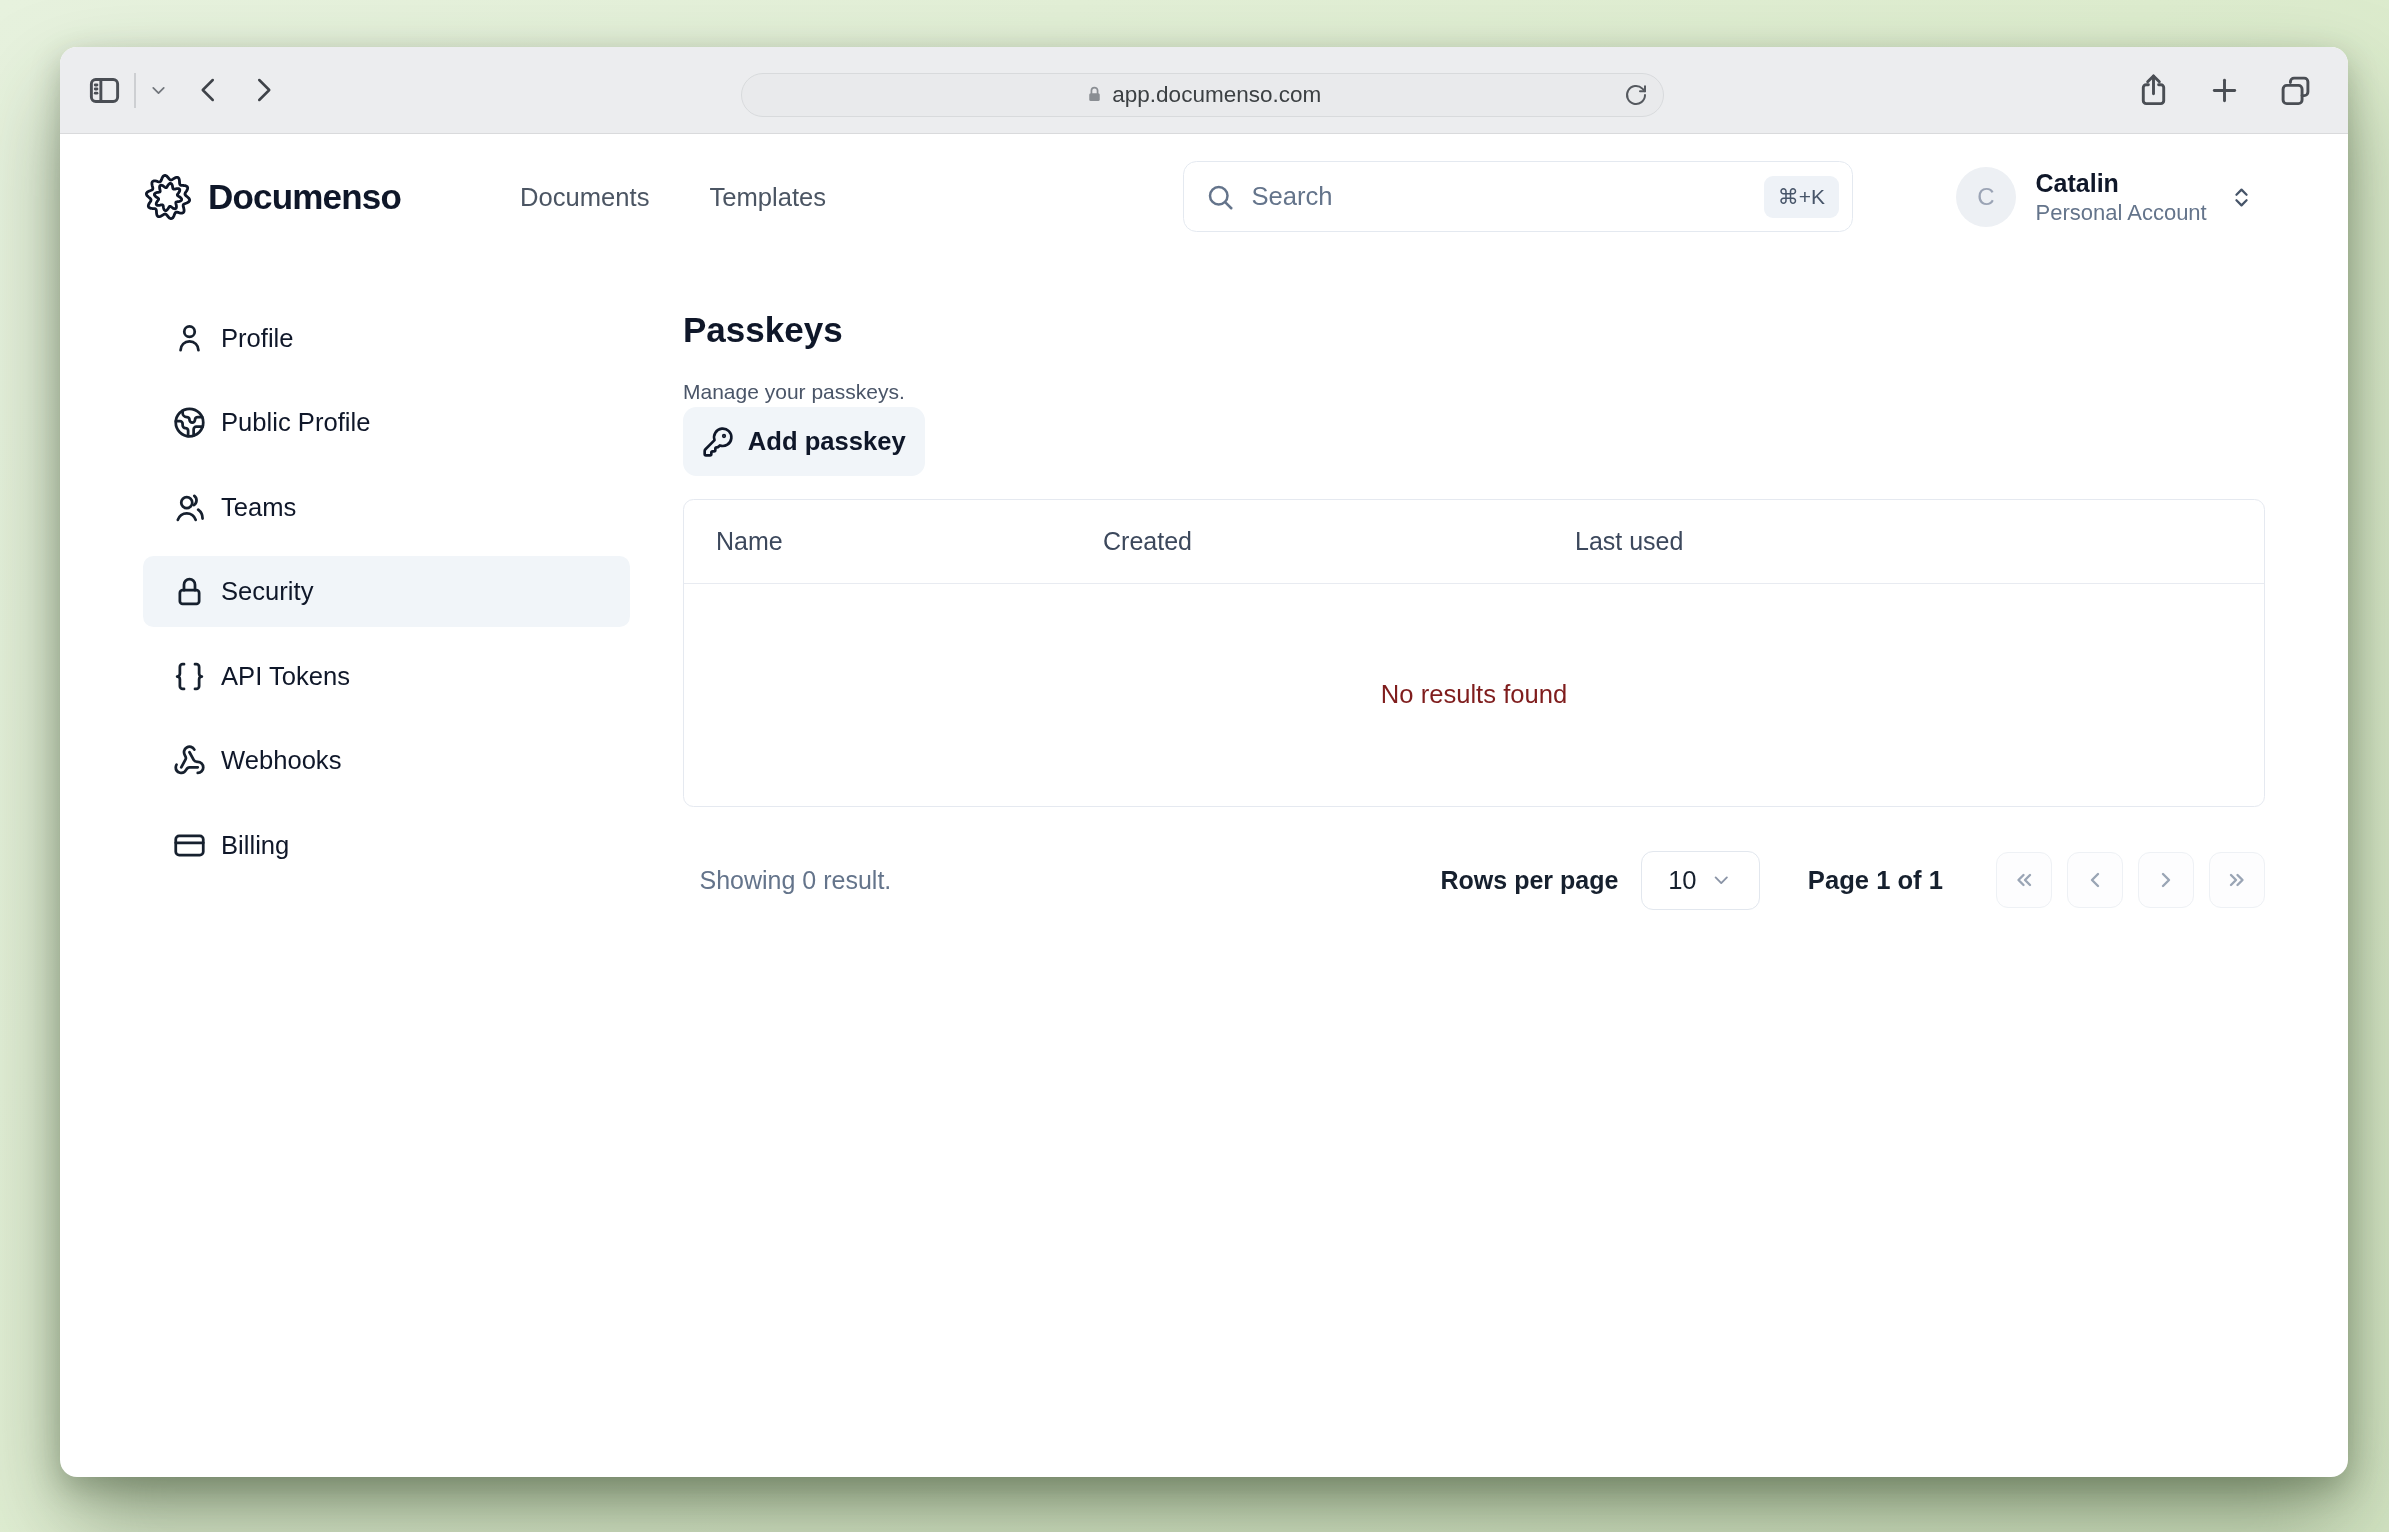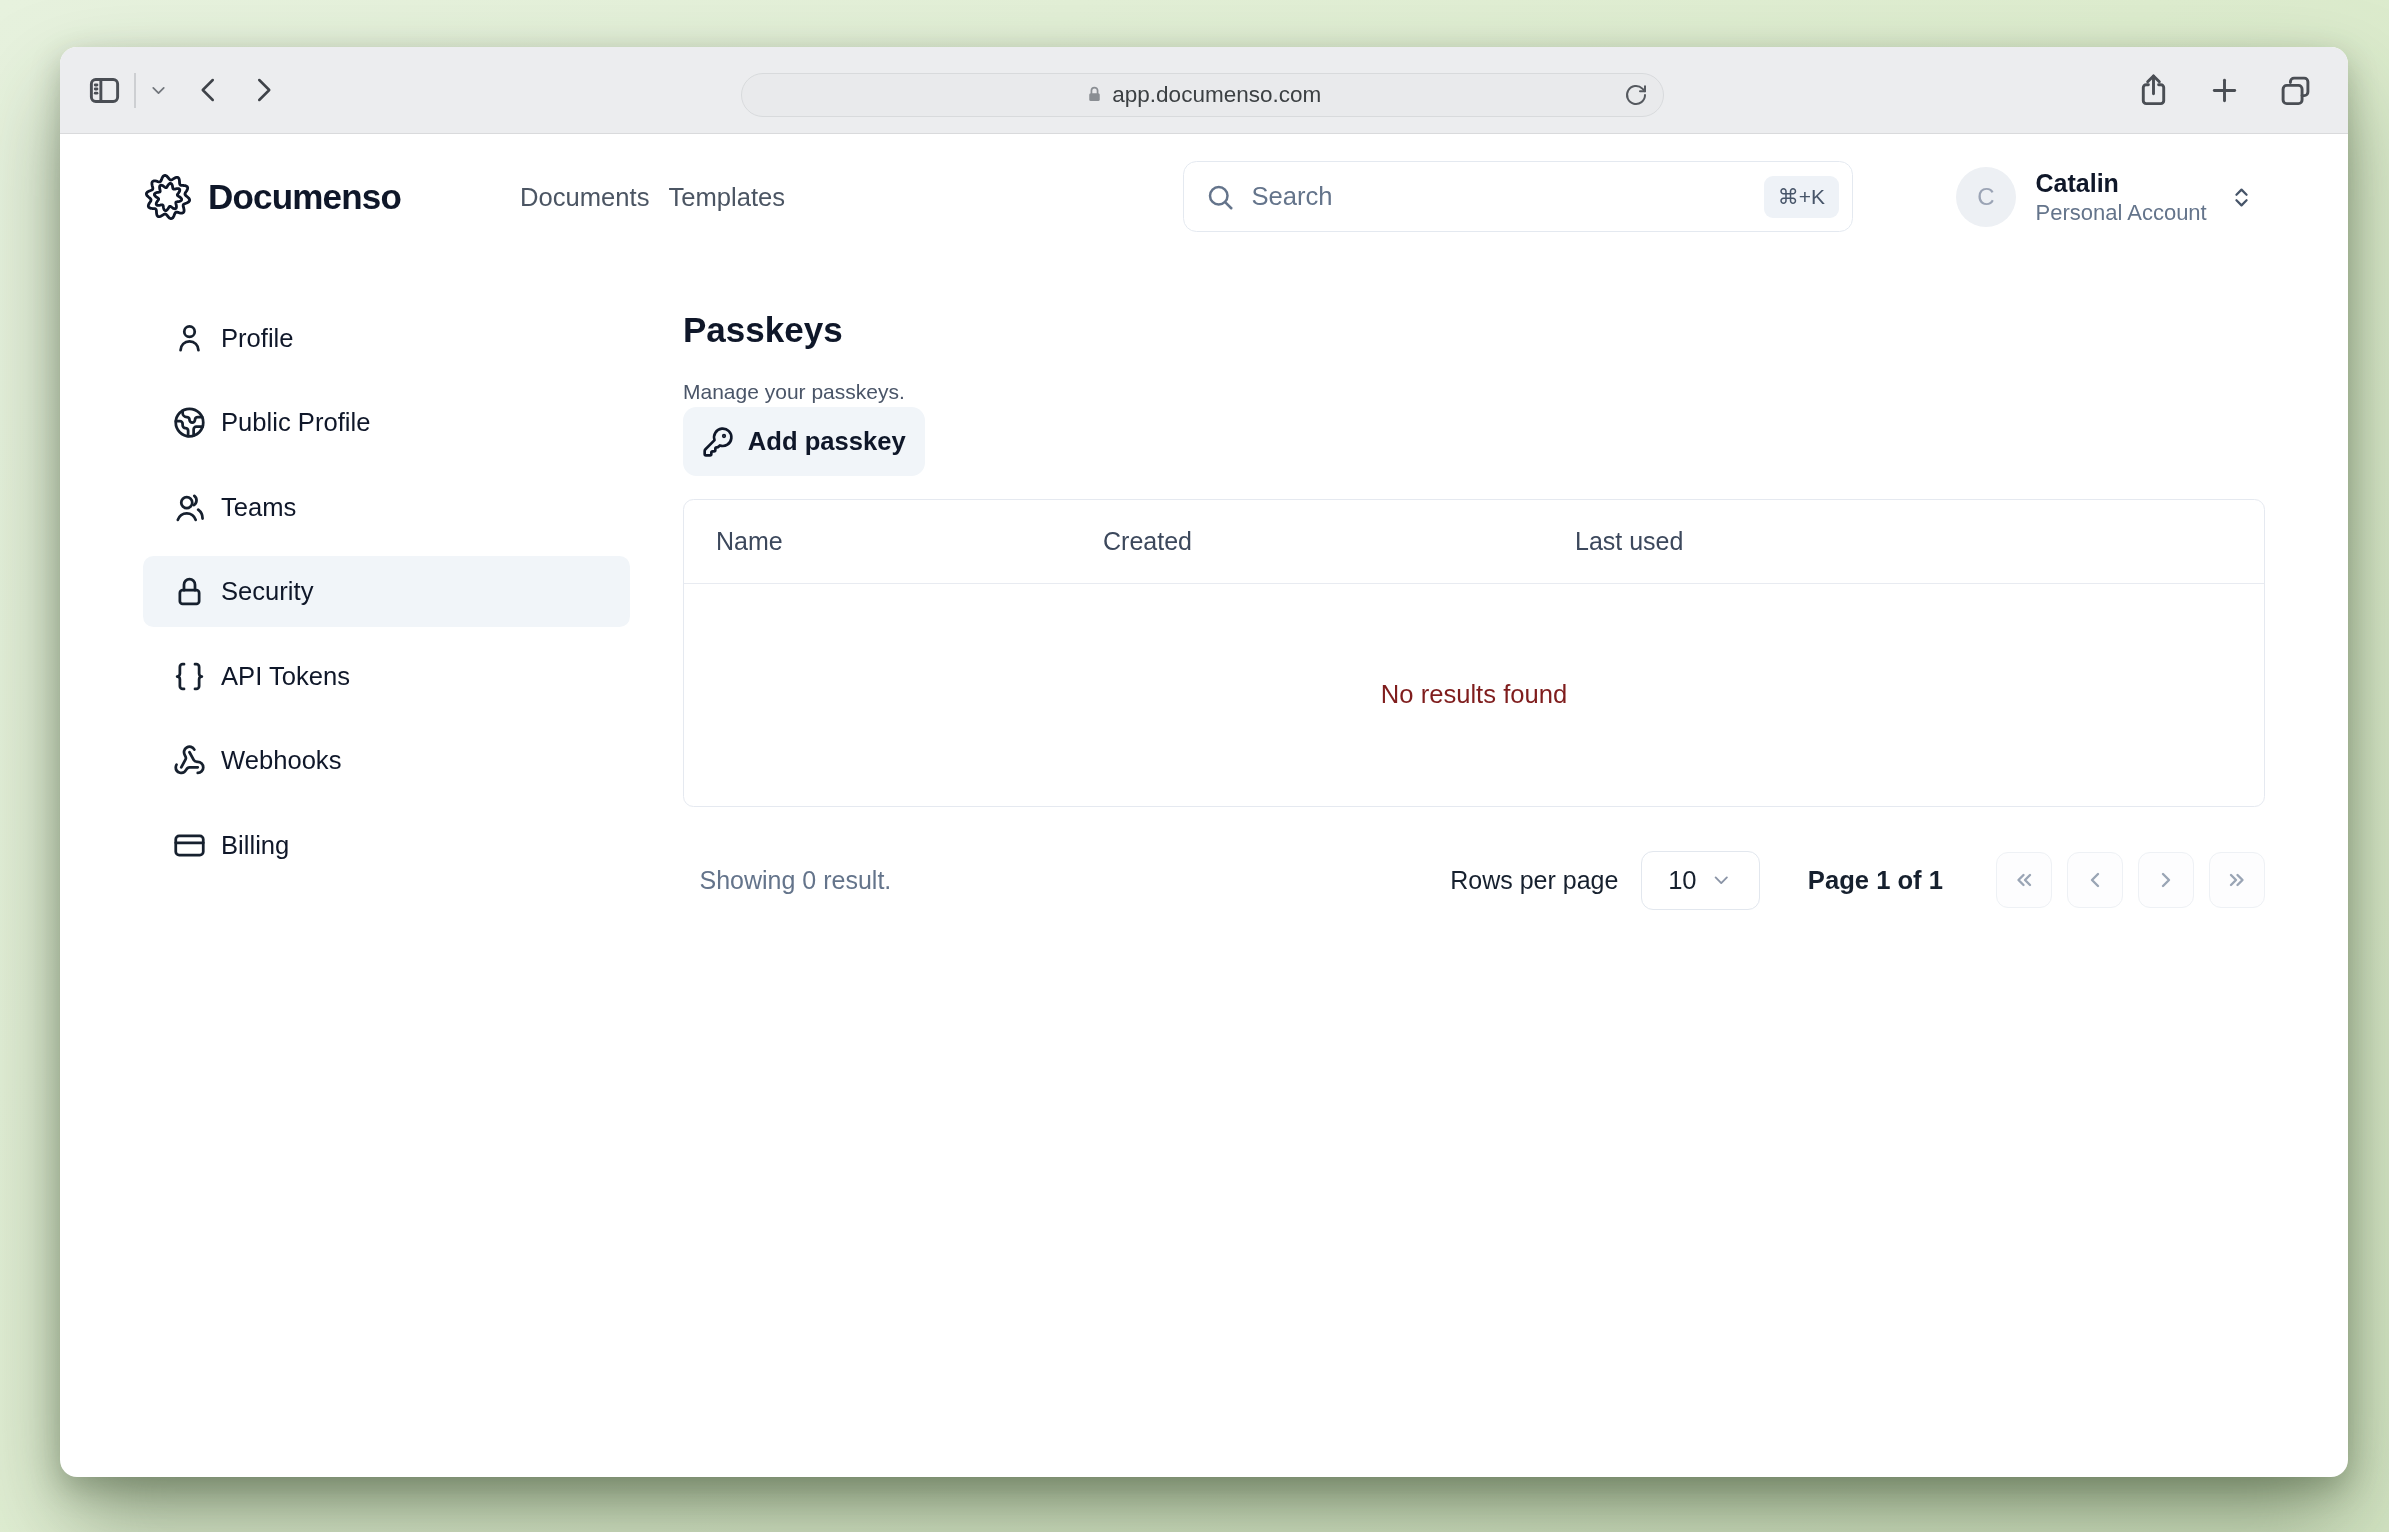--- a/index.html
+++ b/index.html
@@ -39,21 +39,21 @@
   .chrome-right { position:absolute; right:35px; top:0; height:86px;
     display:flex; align-items:center; gap:36px; color:#46494e; }
 
   
   .app-header { position:relative; height:75px; margin-top:25.6px; flex-shrink:0; }
   .brand { position:absolute; left:83px; top:0; height:75px;
     display:flex; align-items:center; gap:15px; cursor:pointer; }
   .logo-mark { width:50px; height:50px; color:#0f1729; }
   .brand-name { font-size:35px; font-weight:bold; letter-spacing:-0.8px; color:#0f1729; }
   .main-nav { position:absolute; left:460px; top:0; height:75px;
-    display:flex; align-items:center; gap:19px; }
+    display:flex; align-items:center; gap:60px; }
   .nav-link { font-size:25.6px; font-weight:500; color:#4b5563; cursor:pointer; }
   .search-box { position:absolute; left:1123px; top:1.5px; width:670px; height:71px;
     border:1.5px solid #e4e9f0; border-radius:13.5px; display:flex; align-items:center;
     padding:0 13.5px 0 21px; cursor:text; background:#fff; }
   .search-icn { width:30px; height:30px; color:#64748b; }
   .search-ph { font-size:25.6px; color:#64748b; margin-left:16.5px; }
   .kbd-badge { margin-left:auto; height:42px; min-width:71px; padding:0 13.5px;
     background:#eef2f7; border-radius:9px; display:flex; align-items:center;
     justify-content:center; font-size:21px; font-weight:500; color:#475569; }
   .user-menu { position:absolute; left:1896px; top:3.8px; height:68px;
@@ -95,21 +95,21 @@
   .th { padding-left:32px; }
   .th.c0 { width:387px; }
   .th.c1 { width:472px; }
   .th.c2 { flex:1; }
   .tbody-empty { height:222px; display:flex; align-items:center; justify-content:center;
     font-size:25.6px; color:#7f1d1d; }
 
   .tfoot { margin-top:44px; display:flex; justify-content:space-between; align-items:center; }
   .showing { font-size:25px; color:#64748b; padding-left:16.5px; }
   .foot-right { display:flex; align-items:center; }
-  .rpp-label { font-size:25px; font-weight:400; color:#16202e; }
+  .rpp-label { font-size:25px; font-weight:700; color:#16202e; }
   .rpp-select { margin-left:22.5px; width:119px; height:59px; border:1.5px solid #e2e7ee;
     border-radius:12px; background:#fff; display:flex; align-items:center;
     justify-content:center; gap:13.5px; cursor:pointer; }
   .rpp-value { font-size:25.6px; color:#16202e; }
   .rpp-chev { width:22.5px; height:22.5px; color:#8a94a6; }
   .page-status { margin-left:48px; font-size:25.6px; font-weight:600; color:#16202e; }
   .pager { margin-left:53px; display:flex; gap:15px; }
   .pg-btn { width:56px; height:56px; border-radius:12px; border:1.5px solid #eef1f5;
     background:#fdfdfe; display:flex; align-items:center; justify-content:center;
     cursor:pointer; }

